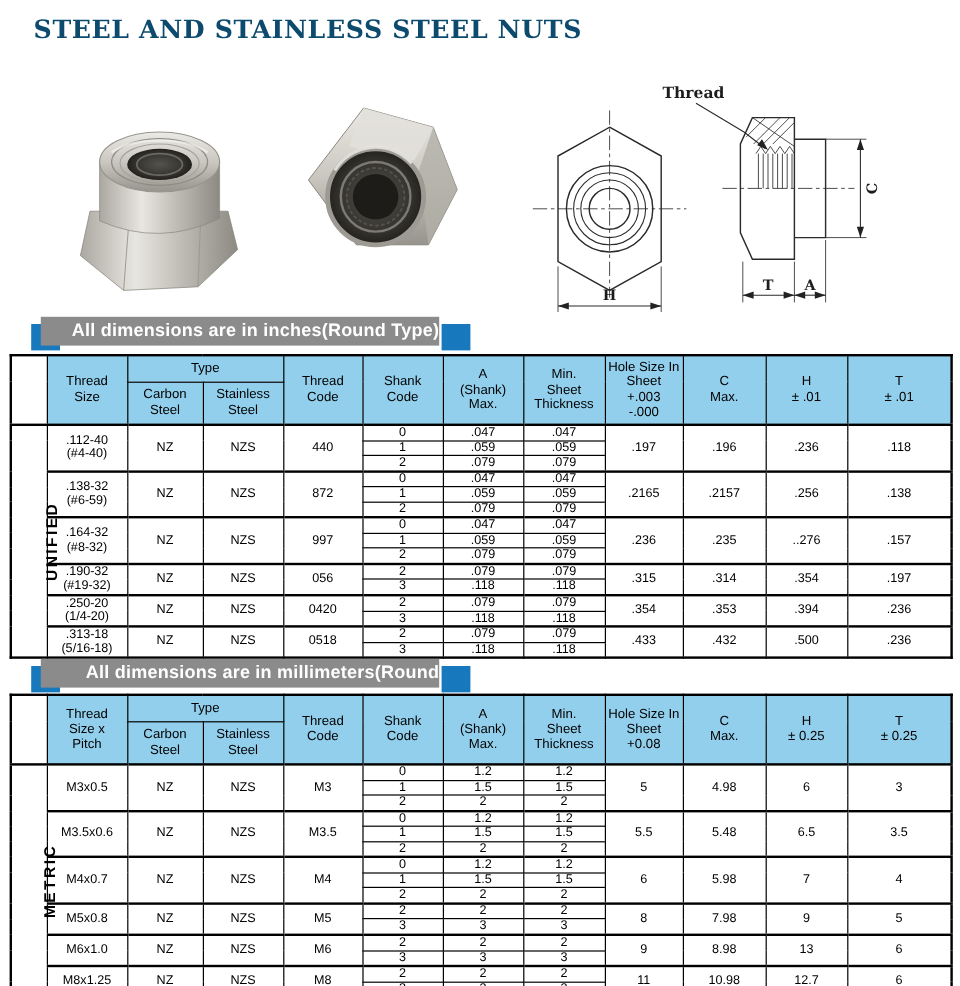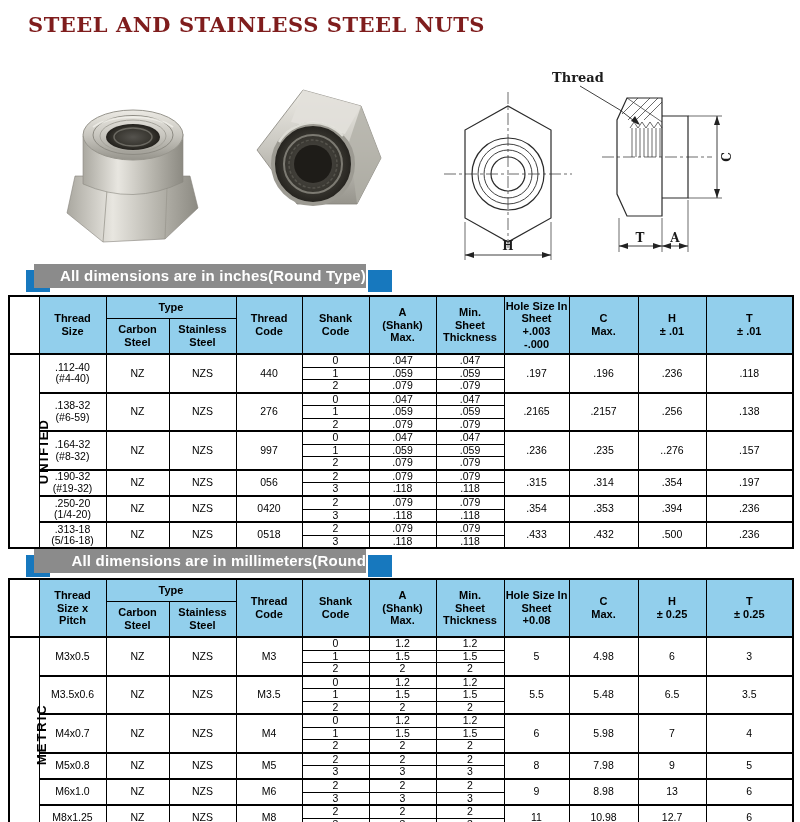--- a/index.html
+++ b/index.html
@@ -1,40 +1,40 @@
 <!DOCTYPE html>
 <html><head>
 <meta charset="utf-8">
 <style>
   html,body{margin:0;padding:0;background:#fff;}
   .page{position:relative;width:800px;height:822px;background:#fff;overflow:hidden;
         font-family:"Liberation Sans",sans-serif;}
 
   .title{position:absolute;left:28px;top:12px;font-family:"DejaVu Serif",serif;
-         font-weight:bold;font-size:21px;line-height:1.25;color:#7f1d1d;letter-spacing:.5px;}
+         font-weight:bold;font-size:21px;line-height:1.25;color:#0c4a6e;letter-spacing:.5px;}
 
   .photos{position:absolute;left:45px;top:72px;}
   .drawing{position:absolute;left:430px;top:66px;}
   .dlabel{font-family:"DejaVu Serif",serif;font-weight:bold;font-size:13px;fill:#1c1c1c;}
   .dim{font-family:"DejaVu Serif",serif;font-weight:bold;font-size:12px;fill:#1c1c1c;}
 
   .banner{position:absolute;left:8px;width:784px;height:32px;}
   .banner .bar{position:absolute;left:26px;top:0;width:332px;height:24px;background:#8b8b8b;
                color:#fff;font-weight:bold;font-size:15px;line-height:24px;text-align:right;
                letter-spacing:.2px;}
   .banner .sq{position:absolute;top:6px;width:24px;height:22px;background:#1778be;}
   .banner .sq.l{left:18px;}
   .banner .sq.r{left:360px;}
   .banner1{top:264px;} .banner2{top:549px;}
 
   table.dtable{position:absolute;left:8px;border-collapse:collapse;table-layout:fixed;
                width:784px;border:2px solid #000;background:#fff;}
   .t-inches{top:295px;} .t-metric{top:578px;}
   .dtable th,.dtable td{border:1px solid #000;}
-  .dtable th{background:#92cfec;font-weight:bold;font-size:11px;line-height:1.15;
+  .dtable th{background:#92cfec;font-weight:normal;font-size:11px;line-height:1.15;
              white-space:pre-line;padding:1px 0;color:#000;}
   .dtable th.corner{background:#fff;}
   .dtable thead tr.h1{height:22px;} .dtable thead tr.h2{height:36px;}
   .dtable td{font-size:10.5px;line-height:1.1;text-align:center;white-space:pre-line;
              padding:0 1px;color:#000;}
   .dtable tbody tr{height:11px;}
   .dtable tbody tr.gs td{border-top:2px solid #000;}
   td.vcell{background:#fff;}
   td.vcell span{display:inline-block;transform:rotate(-90deg);white-space:nowrap;
                 font-weight:bold;font-size:13px;letter-spacing:2px;}
@@ -219,21 +219,21 @@
         <tr>
           <td>2</td>
           <td>.079</td>
           <td>.079</td>
         </tr>
         <tr class="gs">
           <td rowspan="3">.138-32
 (#6-59)</td>
           <td rowspan="3">NZ</td>
           <td rowspan="3">NZS</td>
-          <td rowspan="3">276</td>
+          <td rowspan="3">872</td>
           <td>0</td>
           <td>.047</td>
           <td>.047</td>
           <td rowspan="3">.2165</td>
           <td rowspan="3">.2157</td>
           <td rowspan="3">.256</td>
           <td rowspan="3">.138</td>
         </tr>
         <tr>
           <td>1</td>

